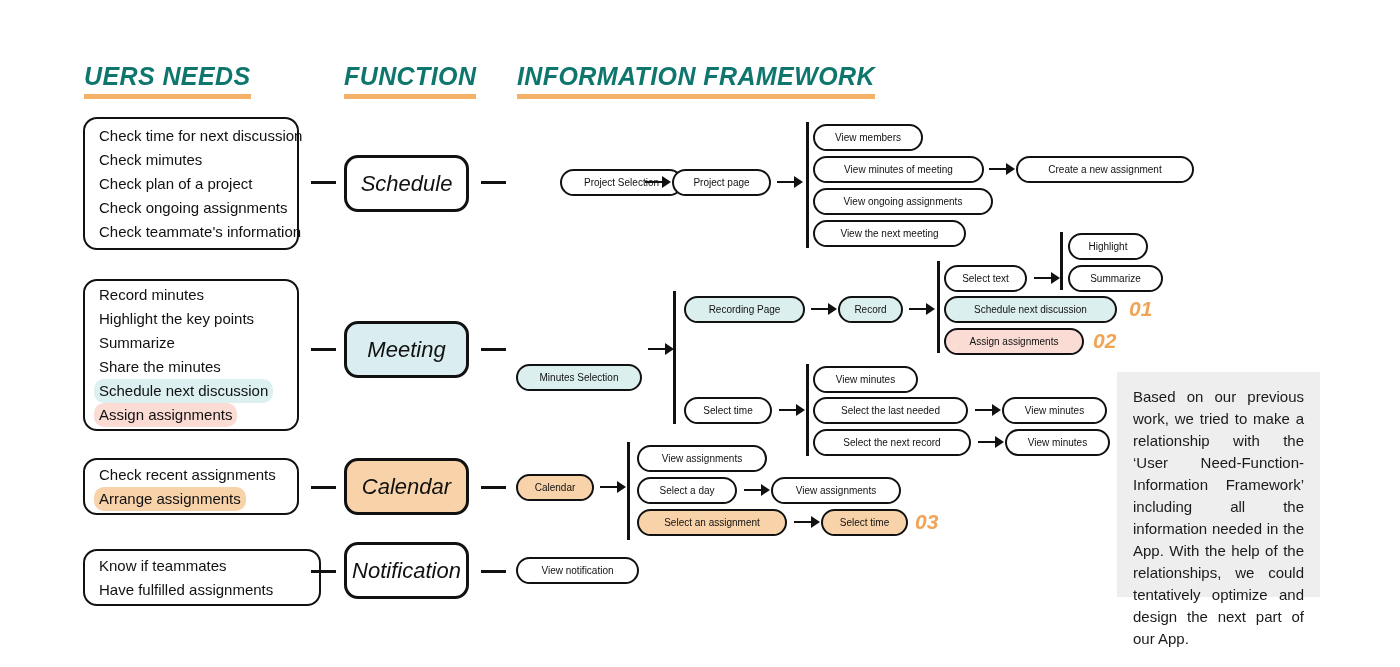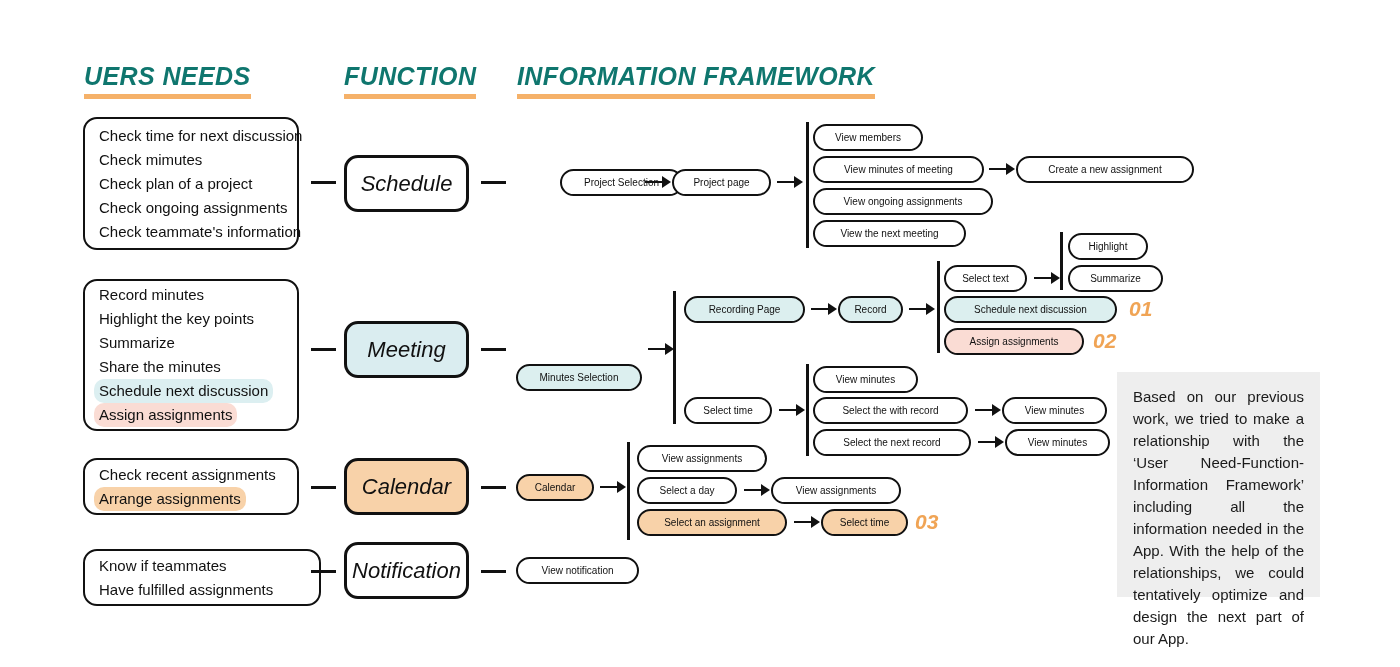--- a/index.html
+++ b/index.html
@@ -311,21 +311,21 @@
       <span class="head"></span>
   </div>
 
   <div class="vbar" style="left:806px; top:364px; height:92px;"></div>
 
   <div class="pill" style="left:813px; top:366px; width:105px;">
     <span>View minutes</span>
   </div>
 
   <div class="pill" style="left:813px; top:397px; width:155px;">
-    <span>Select the with record</span>
+    <span>Select the last needed</span>
   </div>
   <div class="arrow" style="left:975px; top:401px; width:26px;">
     <span class="shaft"></span>
       <span class="head"></span>
   </div>
   <div class="pill" style="left:1002px; top:397px; width:105px;">
     <span>View minutes</span>
   </div>
 
   <div class="pill" style="left:813px; top:429px; width:158px;">

